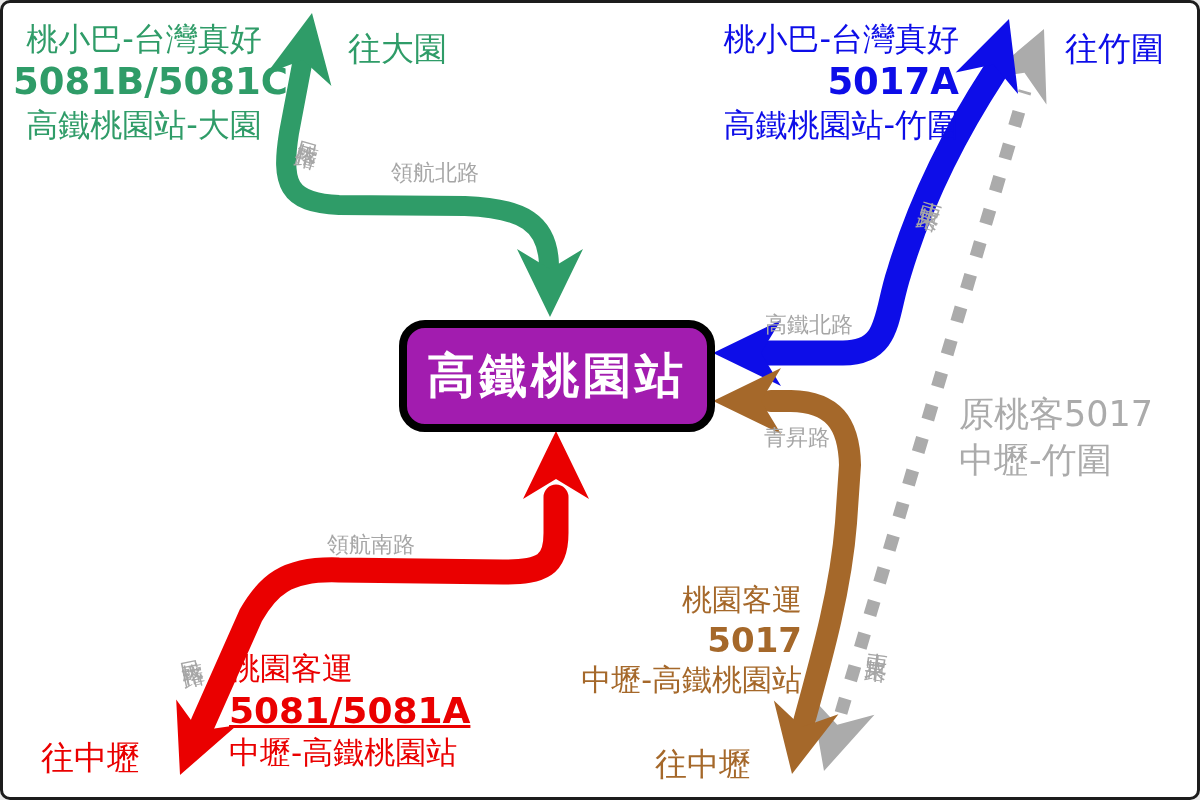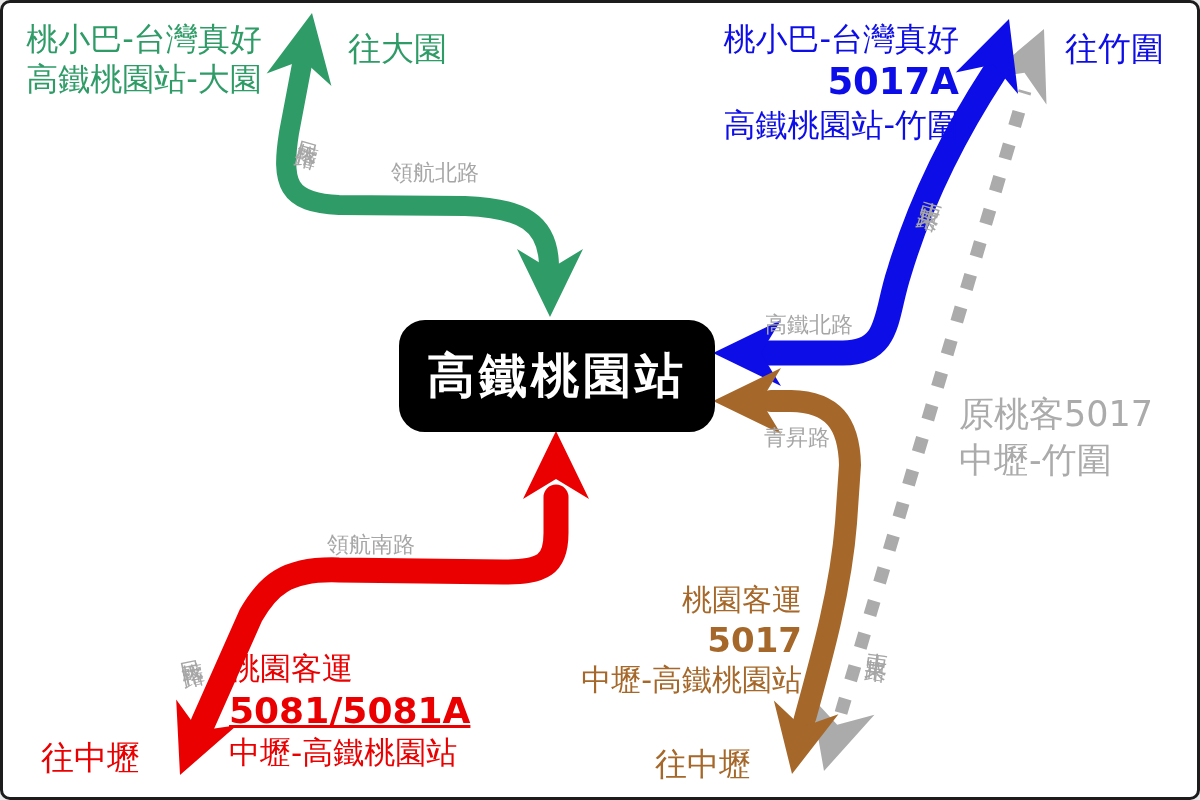--- a/index.html
+++ b/index.html
@@ -7,21 +7,21 @@
     position:relative;width:1200px;height:800px;background:#ffffff;
     border:3px solid #1c1c1c;border-radius:10px;box-sizing:border-box;overflow:hidden;
     font-family:"DejaVu Sans","Liberation Sans",sans-serif;
   }
   .layer{position:absolute;left:0;top:0;width:1200px;height:800px;}
   svg{display:block;}
 
   
   .station{
     position:absolute;left:396px;top:317px;width:316px;height:112px;box-sizing:border-box;
-    background:#000000;border:8px solid #000;border-radius:26px;
+    background:#a21caf;border:8px solid #000;border-radius:26px;
     display:flex;align-items:center;justify-content:center;
     color:#fff;font-size:48px;font-weight:bold;letter-spacing:4px;white-space:nowrap;
   }
 
   
   .block{position:absolute;line-height:1.25;white-space:nowrap;}
   .block .l1,.block .l3{font-size:32px;}
   .block .l2{font-size:37px;font-weight:bold;}
   .green-t{color:#2F9C68;}
   .blue-t{color:#0D0DE8;}
@@ -96,20 +96,21 @@
       <polygon points="0,0 -33,68 0,48 33,68" transform="translate(177,772) rotate(203)" fill="#EA0000"></polygon>
     </g>
   </svg>
 
   <div class="station">
     <span>高鐵桃園站</span>
   </div>
 
   <div class="block blk-green green-t">
     <div class="l1">桃小巴-台灣真好</div>
+    <div class="l2">5081B/5081C</div>
     <div class="l3">高鐵桃園站-大園</div>
   </div>
   <div class="dest dest-dayuan green-t">往大園</div>
 
   <div class="block blk-blue blue-t">
     <div class="l1">桃小巴-台灣真好</div>
     <div class="l2">5017A</div>
     <div class="l3">高鐵桃園站-竹圍</div>
   </div>
   <div class="dest dest-zhuwei blue-t">往竹圍</div>

